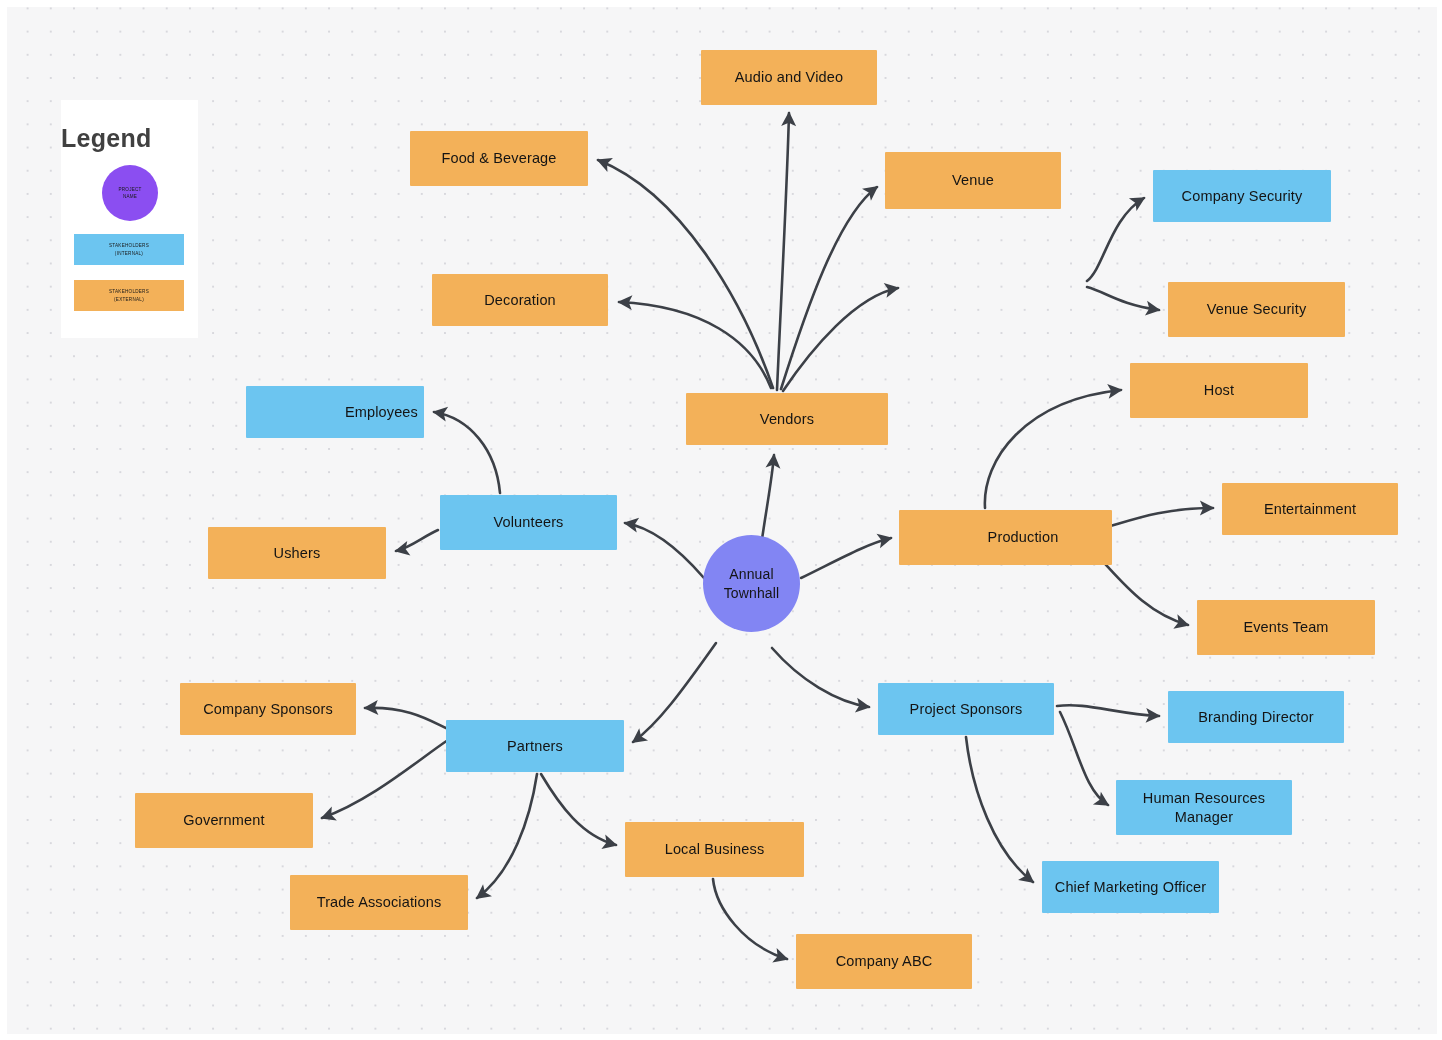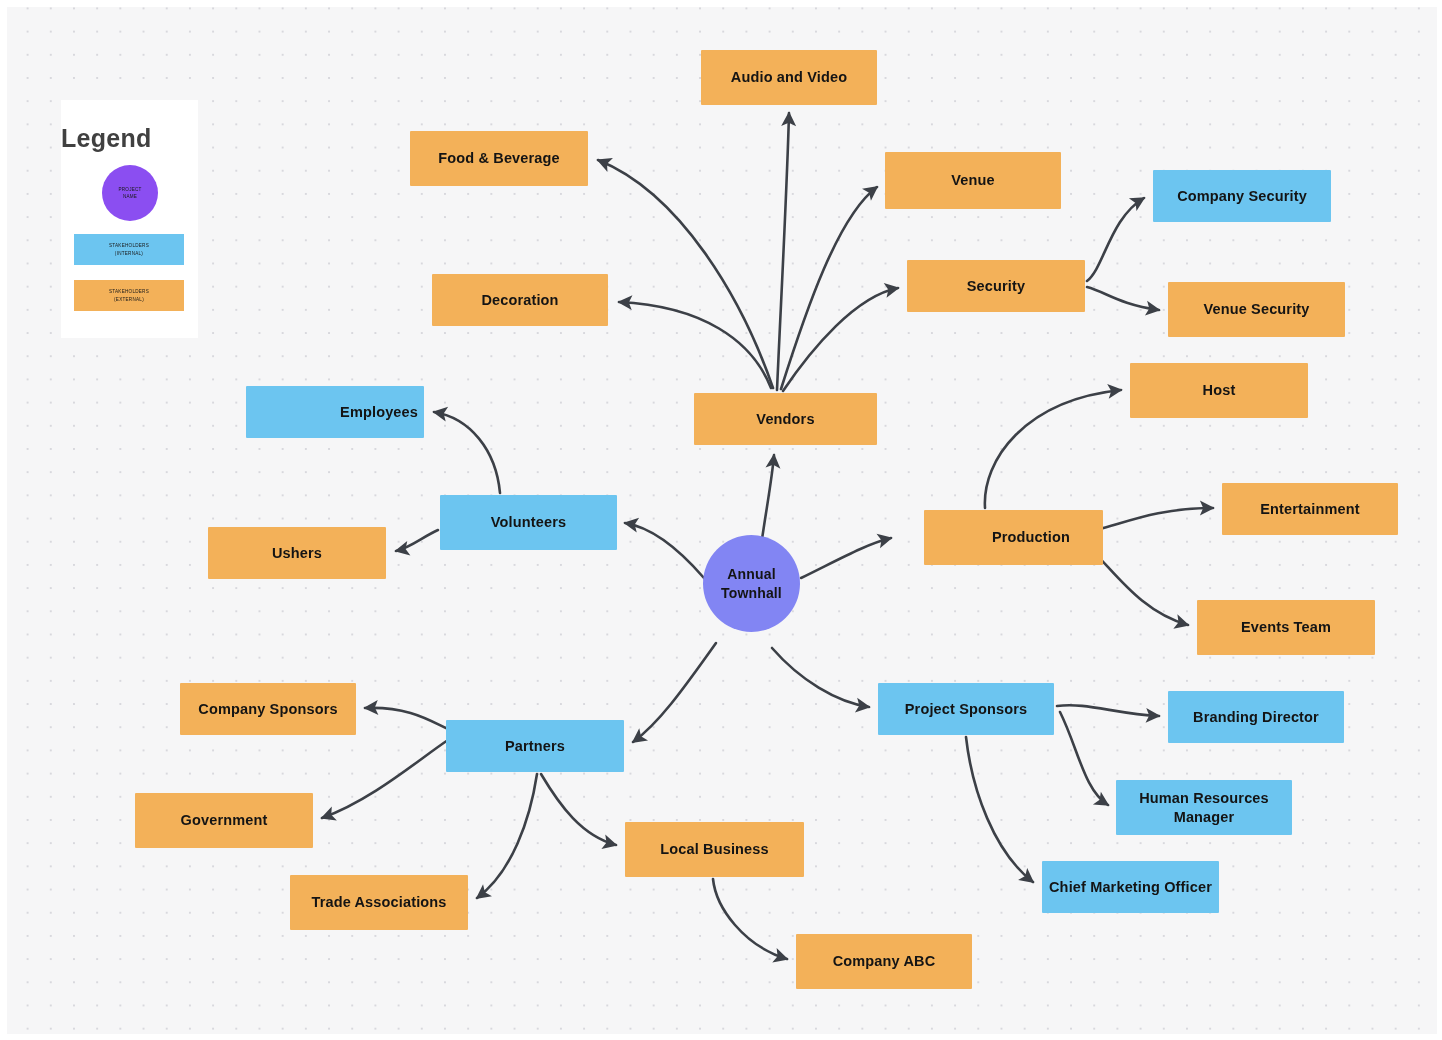--- a/index.html
+++ b/index.html
@@ -47,21 +47,21 @@
 
   .node {
     position: absolute;
     box-sizing: border-box;
     display: flex;
     align-items: center;
     justify-content: center;
     text-align: center;
     color: #141414;
     font-size: 14.5px;
-    font-weight: 700;
+    font-weight: 400;
     line-height: 1.25;
     letter-spacing: 0.15px;
     padding: 2px 6px;
     border-radius: 1px;
   }
   .node.internal { background: #6cc5f0; }
   .node.external { background: #f3b159; }
 
   .node.root {
     border-radius: 50%;
@@ -172,43 +172,40 @@
       <path d="M 1057 706 C 1086 702 1116 714 1159 716"></path>
       <path d="M 1060 712 C 1078 748 1084 790 1108 805"></path>
       <path d="M 966 737 C 972 790 994 852 1033 882"></path>
     </g>
   </svg>
 
   <div class="node root" style="left:703px; top:535px; width:97px; height:97px;">
     <span>Annual Townhall</span>
   </div>
 
-  <div class="node external" style="left:686px; top:393px; width:183px; height:52px;margin-left:8px;">
+  <div class="node external" style="left:686px; top:393px; width:202px; height:52px;">
     <span>Vendors</span>
   </div>
 
   <div class="node external" style="left:701px; top:50px; width:176px; height:55px;">
     <span>Audio and Video</span>
   </div>
 
   <div class="node external" style="left:410px; top:131px; width:178px; height:55px;">
     <span>Food &amp; Beverage</span>
   </div>
 
   <div class="node external" style="left:432px; top:274px; width:176px; height:52px;">
     <span>Decoration</span>
   </div>
 
   <div class="node external" style="left:885px; top:152px; width:176px; height:57px;">
     <span>Venue</span>
   </div>
 
-  <div class="node external" style="left:907px; top:260px; width:178px; height:52px;">
-    <span>Security</span>
-  </div>
 
   <div class="node internal" style="left:1153px; top:170px; width:178px; height:52px;">
     <span>Company Security</span>
   </div>
 
   <div class="node external" style="left:1168px; top:282px; width:177px; height:55px;">
     <span>Venue Security</span>
   </div>
 
   <div class="node internal" style="left:440px; top:495px; width:177px; height:55px;">
@@ -216,21 +213,21 @@
   </div>
 
   <div class="node internal" style="left:246px; top:386px; width:178px; height:52px;justify-content:flex-end;">
     <span>Employees</span>
   </div>
 
   <div class="node external" style="left:208px; top:527px; width:178px; height:52px;">
     <span>Ushers</span>
   </div>
 
-  <div class="node external" style="left:924px; top:510px; width:179px; height:55px;padding-left:41px;">
+  <div class="node external" style="left:899px; top:510px; width:213px; height:55px;padding-left:41px;">
     <span>Production</span>
   </div>
 
   <div class="node external" style="left:1130px; top:363px; width:178px; height:55px;">
     <span>Host</span>
   </div>
 
   <div class="node external" style="left:1197px; top:600px; width:178px; height:55px;">
     <span>Events Team</span>
   </div>

